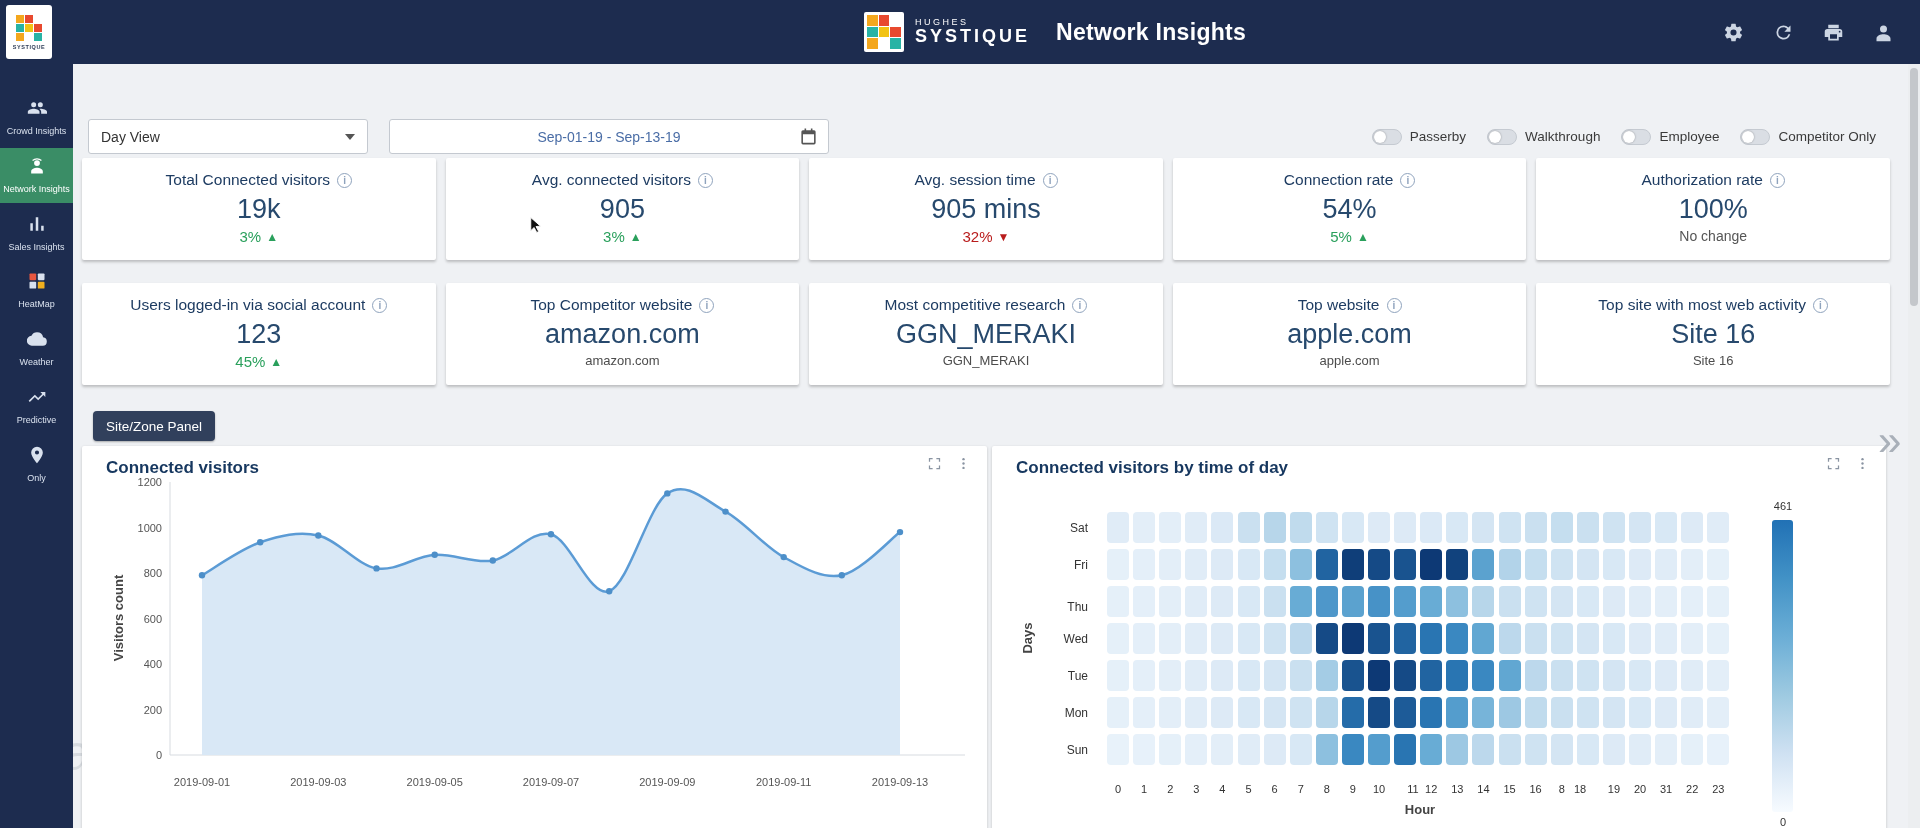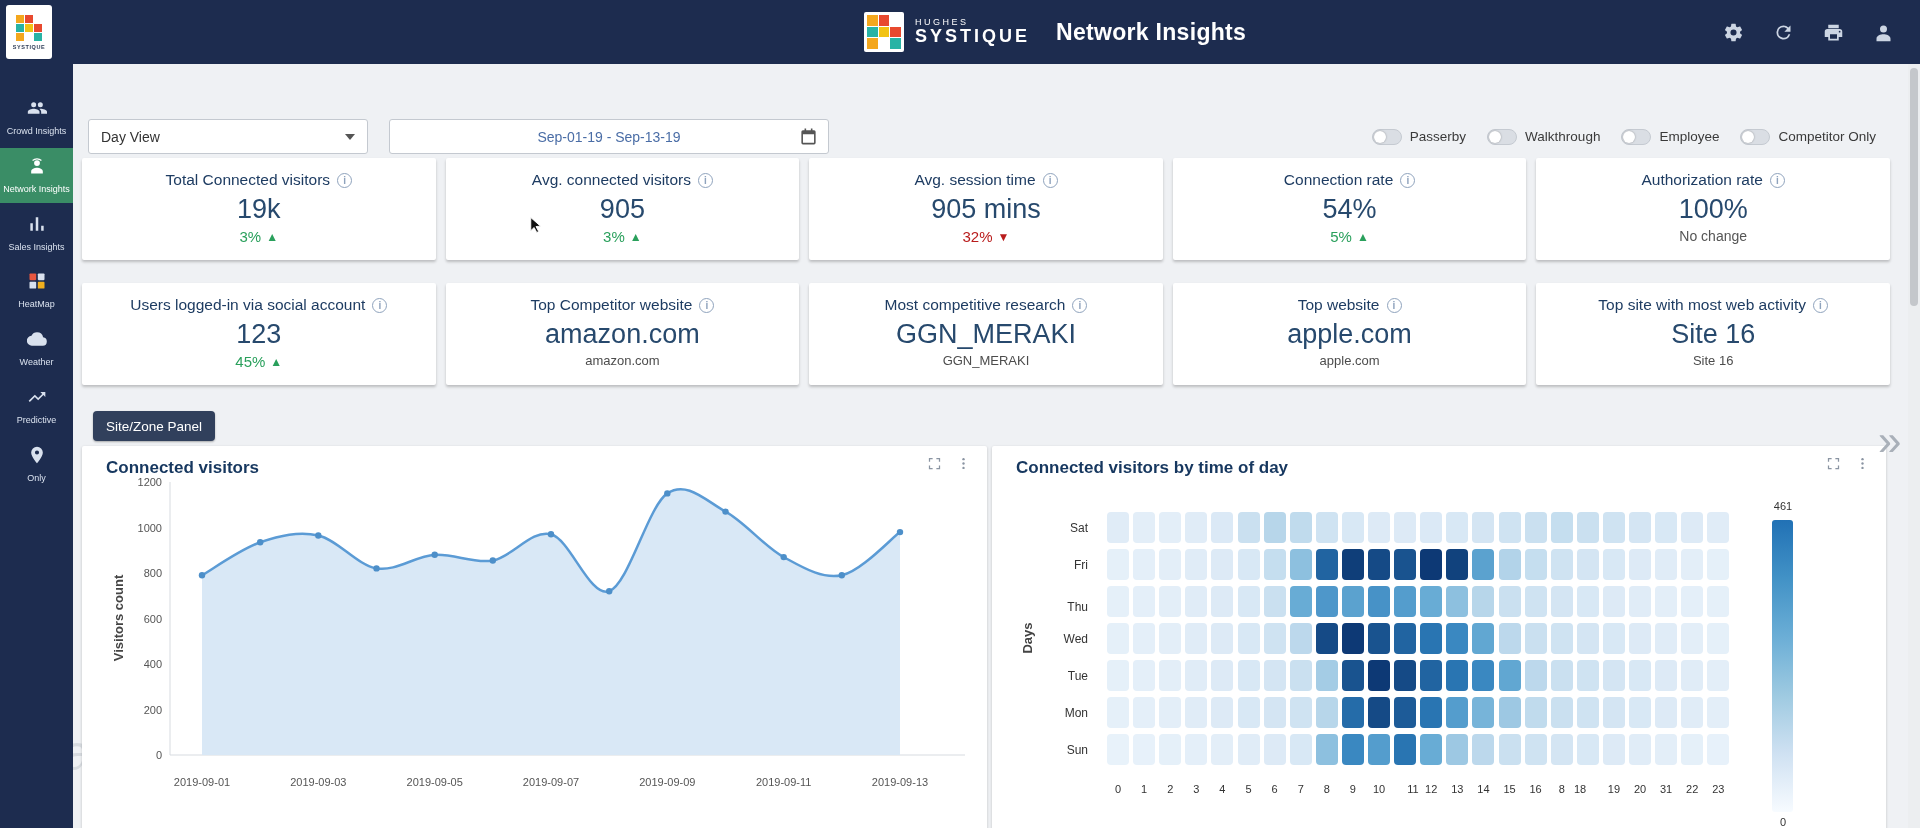--- a/index.html
+++ b/index.html
@@ -587,20 +587,21 @@
       <div class="hm-hourlabel" style="left: 506.5px;">15</div>
       <div class="hm-hourlabel" style="left: 532.6px;">16</div>
       <div class="hm-hourlabel" style="left: 558.7px;">8</div>
       <div class="hm-hourlabel" style="left: 577px;">18</div>
       <div class="hm-hourlabel" style="left: 610.9px;">19</div>
       <div class="hm-hourlabel" style="left: 637px;">20</div>
       <div class="hm-hourlabel" style="left: 663.1px;">31</div>
       <div class="hm-hourlabel" style="left: 689.2px;">22</div>
       <div class="hm-hourlabel" style="left: 715.3px;">23</div>
     </div>
+  <div class="hm-xtitle">Hour</div>
   <div class="hm-ytitle">Days</div>
   <div class="legend"></div>
   <div class="legend-max">461</div>
   <div class="legend-min">0</div>
 </div>
 
 <div class="watermark">Da</div>
 <div class="chevron">»</div>
 <div class="scrollbar">
   <div class="scroll-thumb"></div>

